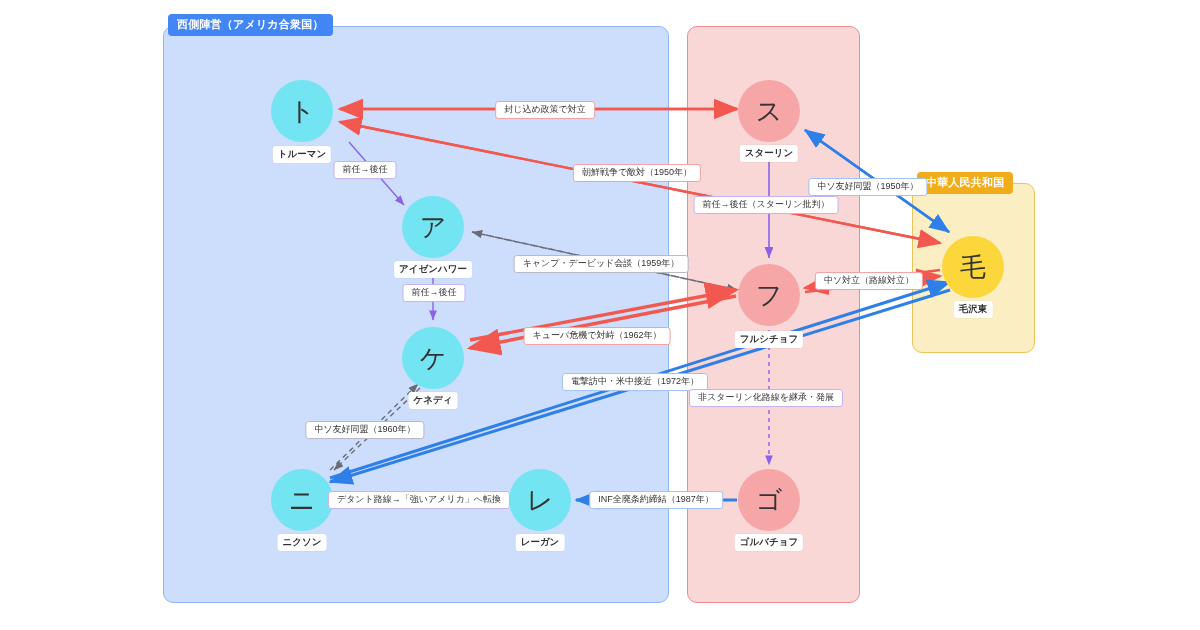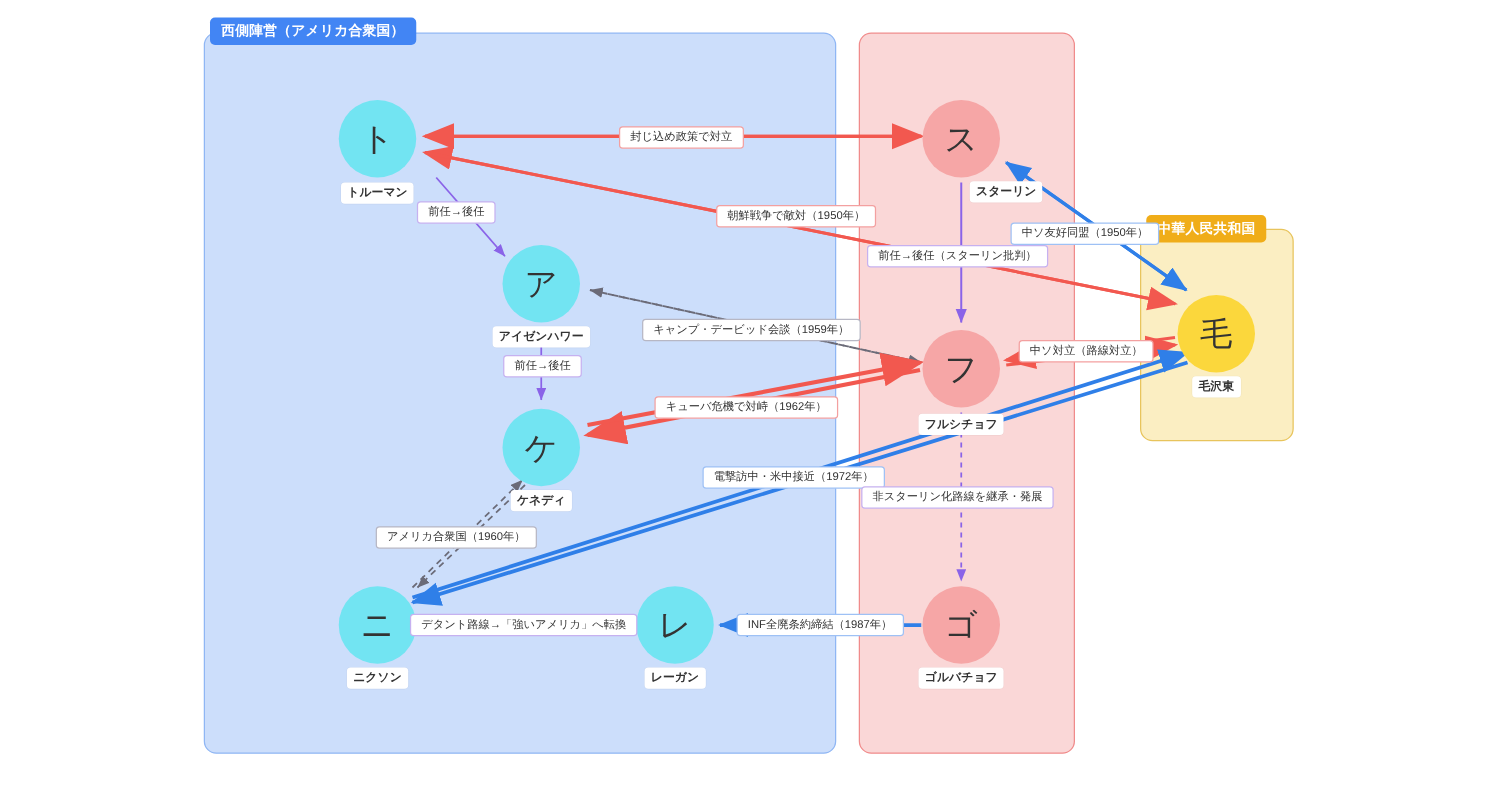--- a/index.html
+++ b/index.html
@@ -161,21 +161,21 @@
   <div class="nlabel" style="left:302px;top:534px;">ニクソン</div>
 
   <div class="node us" style="left:509px;top:469px;">
     <span>レ</span>
   </div>
   <div class="nlabel" style="left:540px;top:534px;">レーガン</div>
 
   <div class="node su" style="left:738px;top:80px;">
     <span>ス</span>
   </div>
-  <div class="nlabel" style="left:769px;top:145px;margin-left:36px;">スターリン</div>
+  <div class="nlabel" style="left:769px;top:145px;">スターリン</div>
 
   <div class="node su" style="left:738px;top:264px;">
     <span>フ</span>
   </div>
   <div class="nlabel" style="left:769px;top:331px;">フルシチョフ</div>
 
   <div class="node su" style="left:738px;top:469px;">
     <span>ゴ</span>
   </div>
   <div class="nlabel" style="left:769px;top:534px;">ゴルバチョフ</div>
@@ -186,20 +186,20 @@
   <div class="nlabel" style="left:973px;top:301px;">毛沢東</div>
 
   <div class="elabel el-red" style="left:545px;top:110px;">封じ込め政策で対立</div>
   <div class="elabel el-purple" style="left:365px;top:170px;">前任→後任</div>
   <div class="elabel el-purple" style="left:434px;top:293px;">前任→後任</div>
   <div class="elabel el-red" style="left:637px;top:173px;">朝鮮戦争で敵対（1950年）</div>
   <div class="elabel el-purple" style="left:766px;top:205px;">前任→後任（スターリン批判）</div>
   <div class="elabel el-blue" style="left:868px;top:187px;">中ソ友好同盟（1950年）</div>
   <div class="elabel el-gray" style="left:601px;top:264px;">キャンプ・デービッド会談（1959年）</div>
   <div class="elabel el-red" style="left:869px;top:281px;">中ソ対立（路線対立）</div>
-  <div class="elabel el-red" style="left:597px;top:326px;">キューバ危機で対峙（1962年）</div>
+  <div class="elabel el-red" style="left:597px;top:336px;">キューバ危機で対峙（1962年）</div>
   <div class="elabel el-blue" style="left:635px;top:382px;">電撃訪中・米中接近（1972年）</div>
   <div class="elabel el-purple" style="left:766px;top:398px;">非スターリン化路線を継承・発展</div>
-  <div class="elabel el-gray" style="left:365px;top:430px;">アメリカ合衆国（1960年）</div>
+  <div class="elabel el-gray" style="left:365px;top:430px;">中ソ友好同盟（1960年）</div>
   <div class="elabel el-purple" style="left:419px;top:500px;">デタント路線→「強いアメリカ」へ転換</div>
   <div class="elabel el-blue" style="left:656px;top:500px;">INF全廃条約締結（1987年）</div>
 
 </div>
 
 </body></html>

